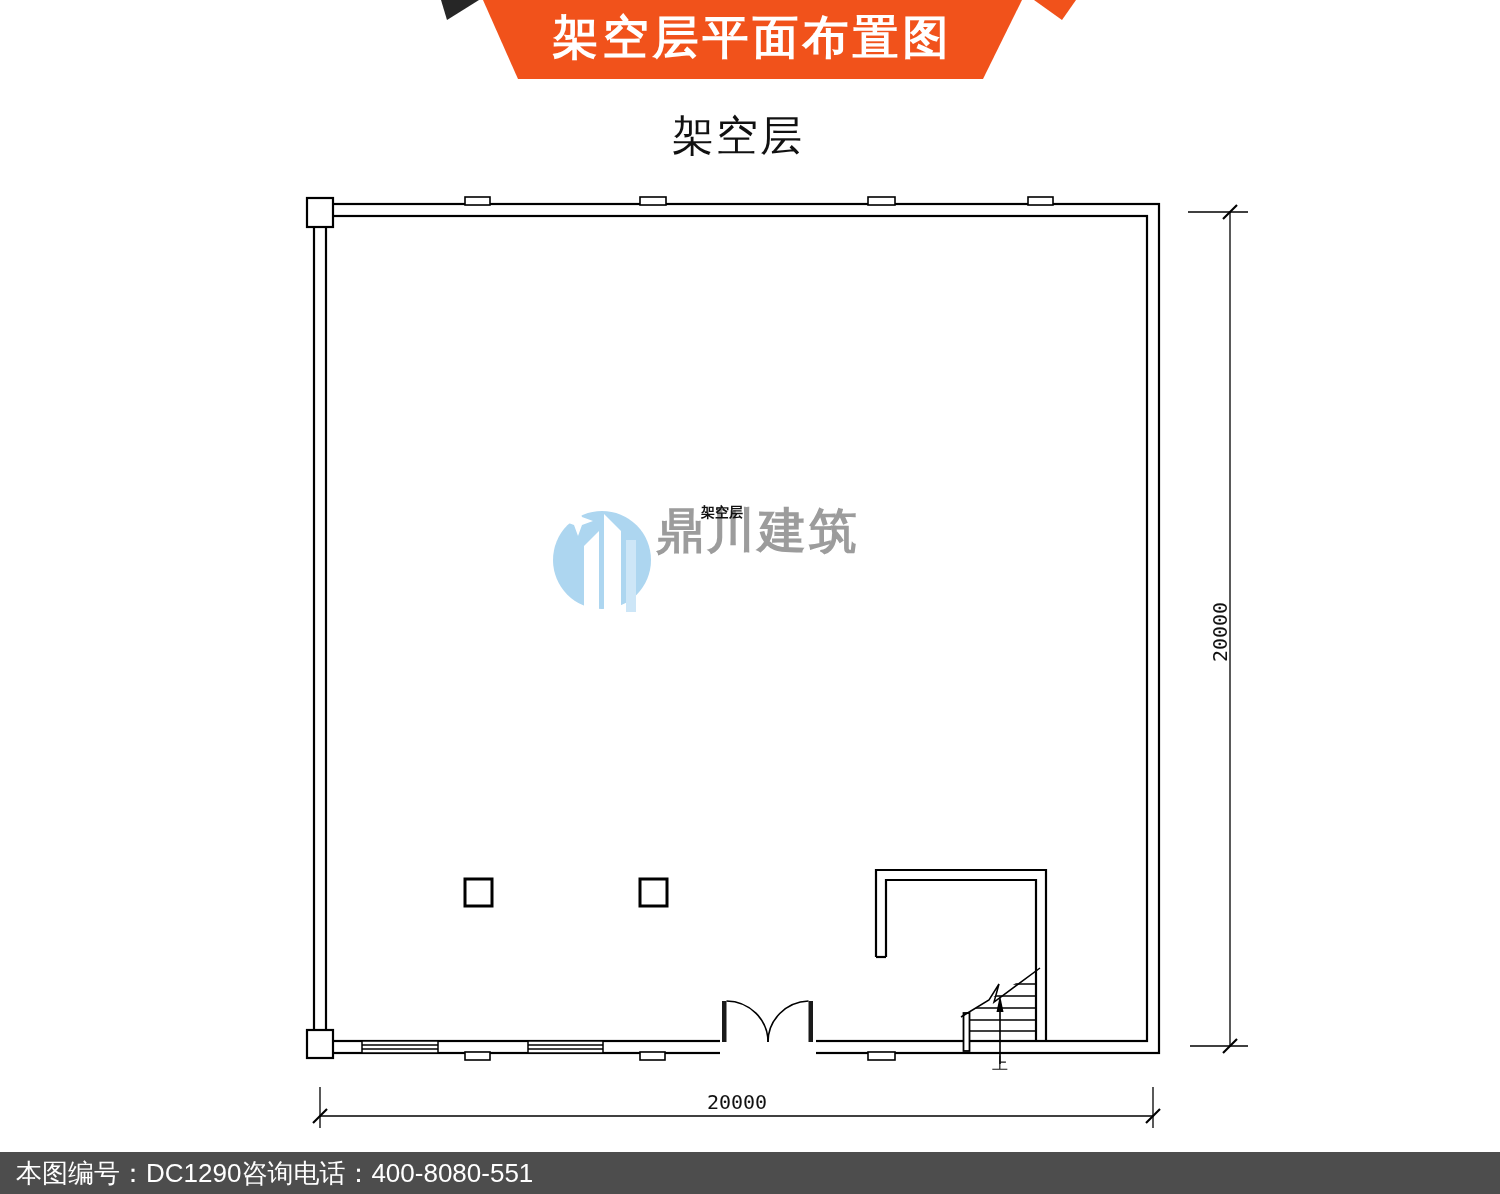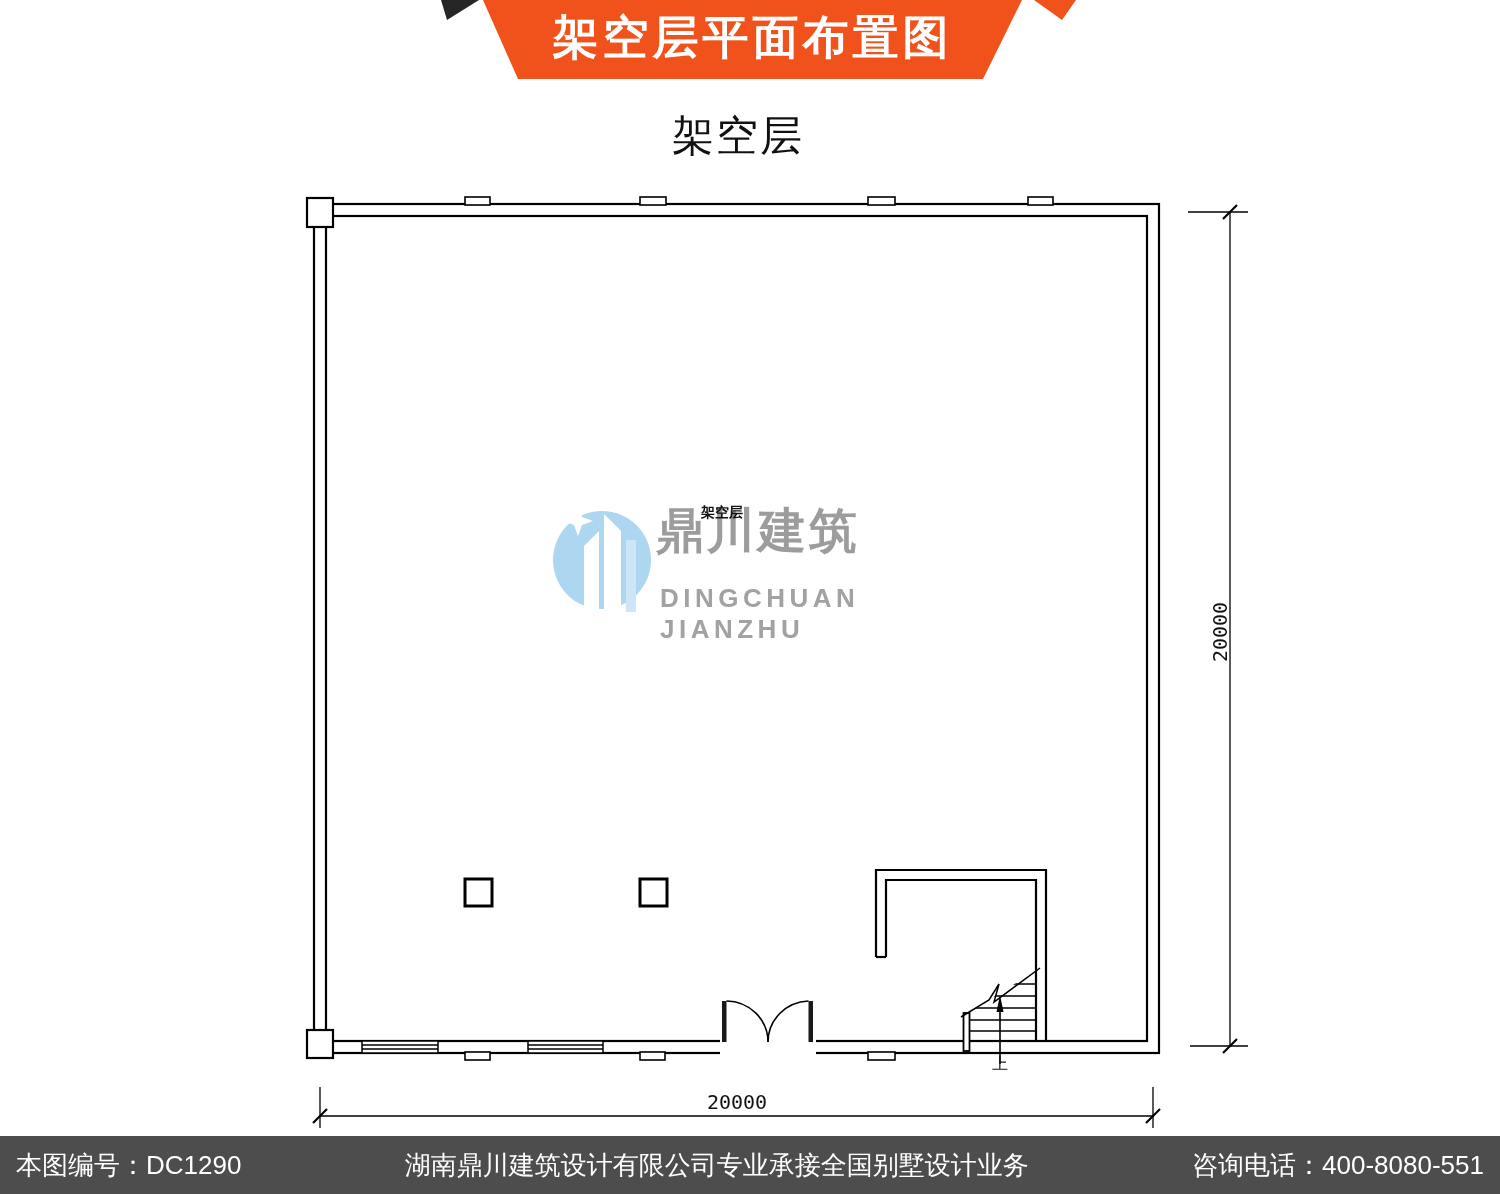--- a/index.html
+++ b/index.html
@@ -14,22 +14,22 @@
   #wm-cn{left:656px;top:499px;width:300px;color:#9C9C9C;font-size:48px;font-weight:700;letter-spacing:3px;}
   #wm-en{left:660px;top:583px;width:320px;color:#A2A2A2;font-size:26px;font-weight:600;letter-spacing:4.5px;}
   #room-label{left:691px;top:504px;width:62px;text-align:center;color:#111111;
         font-family:"Liberation Serif",serif;font-size:14px;font-weight:600;}
   #stair-label{left:988px;top:1054px;width:24px;text-align:center;color:#111111;
         font-family:"Liberation Serif",serif;font-size:16px;}
   .dim{color:#111111;font-family:"DejaVu Sans Mono",monospace;font-size:20px;}
   #dim-bottom{left:687px;top:1090px;width:100px;text-align:center;}
   #dim-right{left:1168px;top:622px;width:100px;height:20px;text-align:center;
         transform:rotate(-90deg);}
-  #footer{left:0;bottom:0;width:1500px;height:58px;background:#4D4D4D;display:flex;align-items:center;
-        justify-content:space-between;box-sizing:border-box;padding:0 16px;color:#ffffff;font-size:26px;white-space:nowrap;}
+  #footer{left:0;bottom:0;width:1500px;height:42px;background:#4D4D4D;display:flex;align-items:center;
+        justify-content:flex-start;box-sizing:border-box;padding:0 16px;color:#ffffff;font-size:26px;white-space:nowrap;}
 </style>
 </head>
 <body>
 
 <div id="page">
 
   <svg id="plan-svg" width="1500" height="1194" viewBox="0 0 1500 1194">
 
     <g>
       <polygon points="441,0 479,0 447,20" fill="#262626"></polygon>
@@ -124,27 +124,25 @@
       <line x1="1223" y1="1053" x2="1237" y2="1039"></line>
       <line x1="313" y1="1123" x2="327" y2="1109"></line>
       <line x1="1146" y1="1123" x2="1160" y2="1109"></line>
     </g>
   </svg>
 
   <div id="banner-title" class="abs">架空层平面布置图</div>
   <div id="subtitle" class="abs">架空层</div>
 
   <div id="wm-cn" class="abs">鼎川建筑</div>
-  <div id="wm-en" class="abs">DINGCHUAN JIANZHU</div>
 
   <div id="room-label" class="abs">架空层</div>
   <div id="stair-label" class="abs">上</div>
 
   <div id="dim-bottom" class="abs dim">20000</div>
   <div id="dim-right" class="abs dim">20000</div>
 
   <div id="footer" class="abs">
     <span>本图编号：DC1290</span>
-    <span>湖南鼎川建筑设计有限公司专业承接全国别墅设计业务</span>
     <span>咨询电话：400-8080-551</span>
   </div>
 
 </div>
 
 </body></html>

